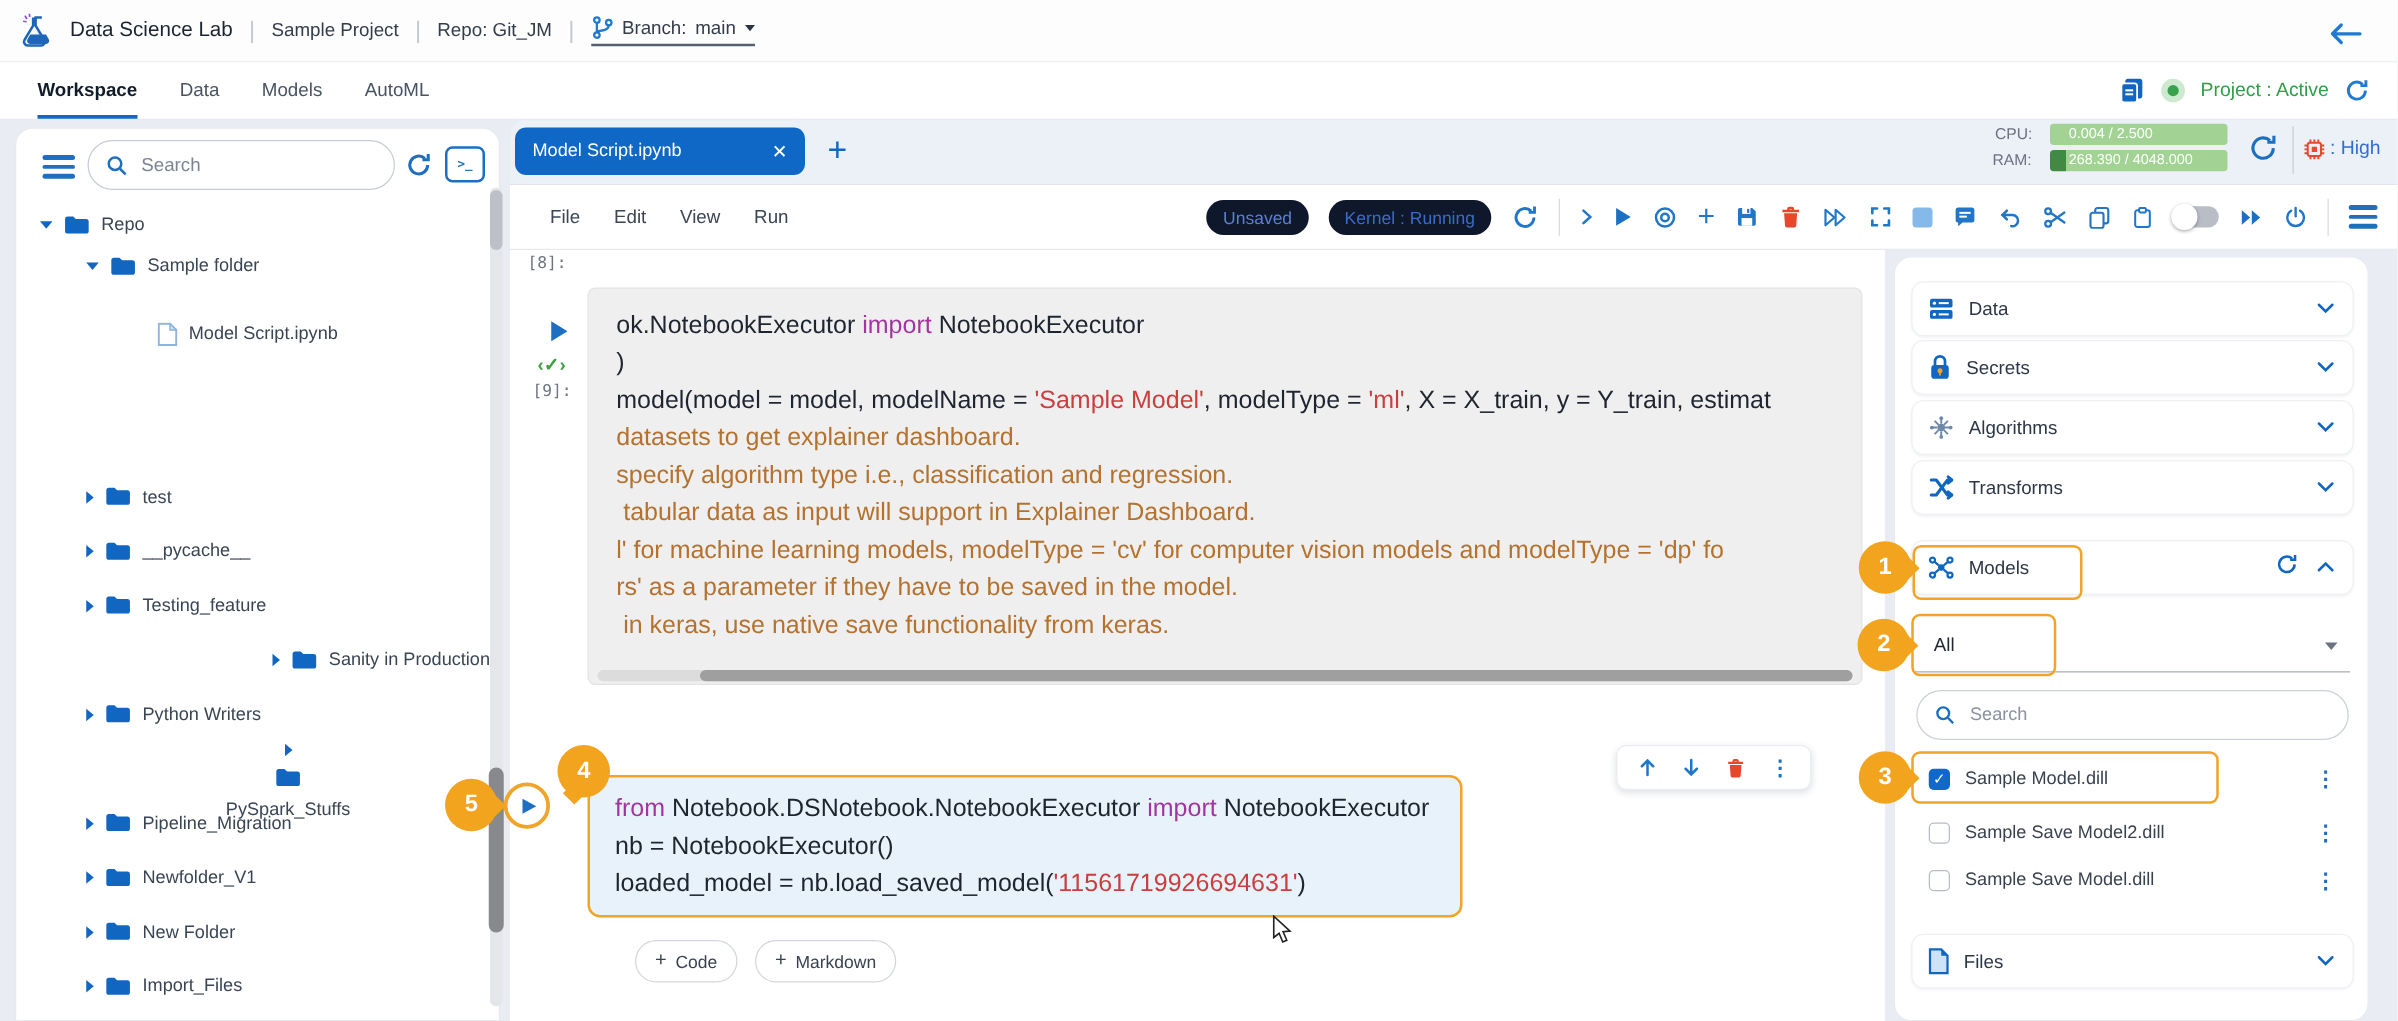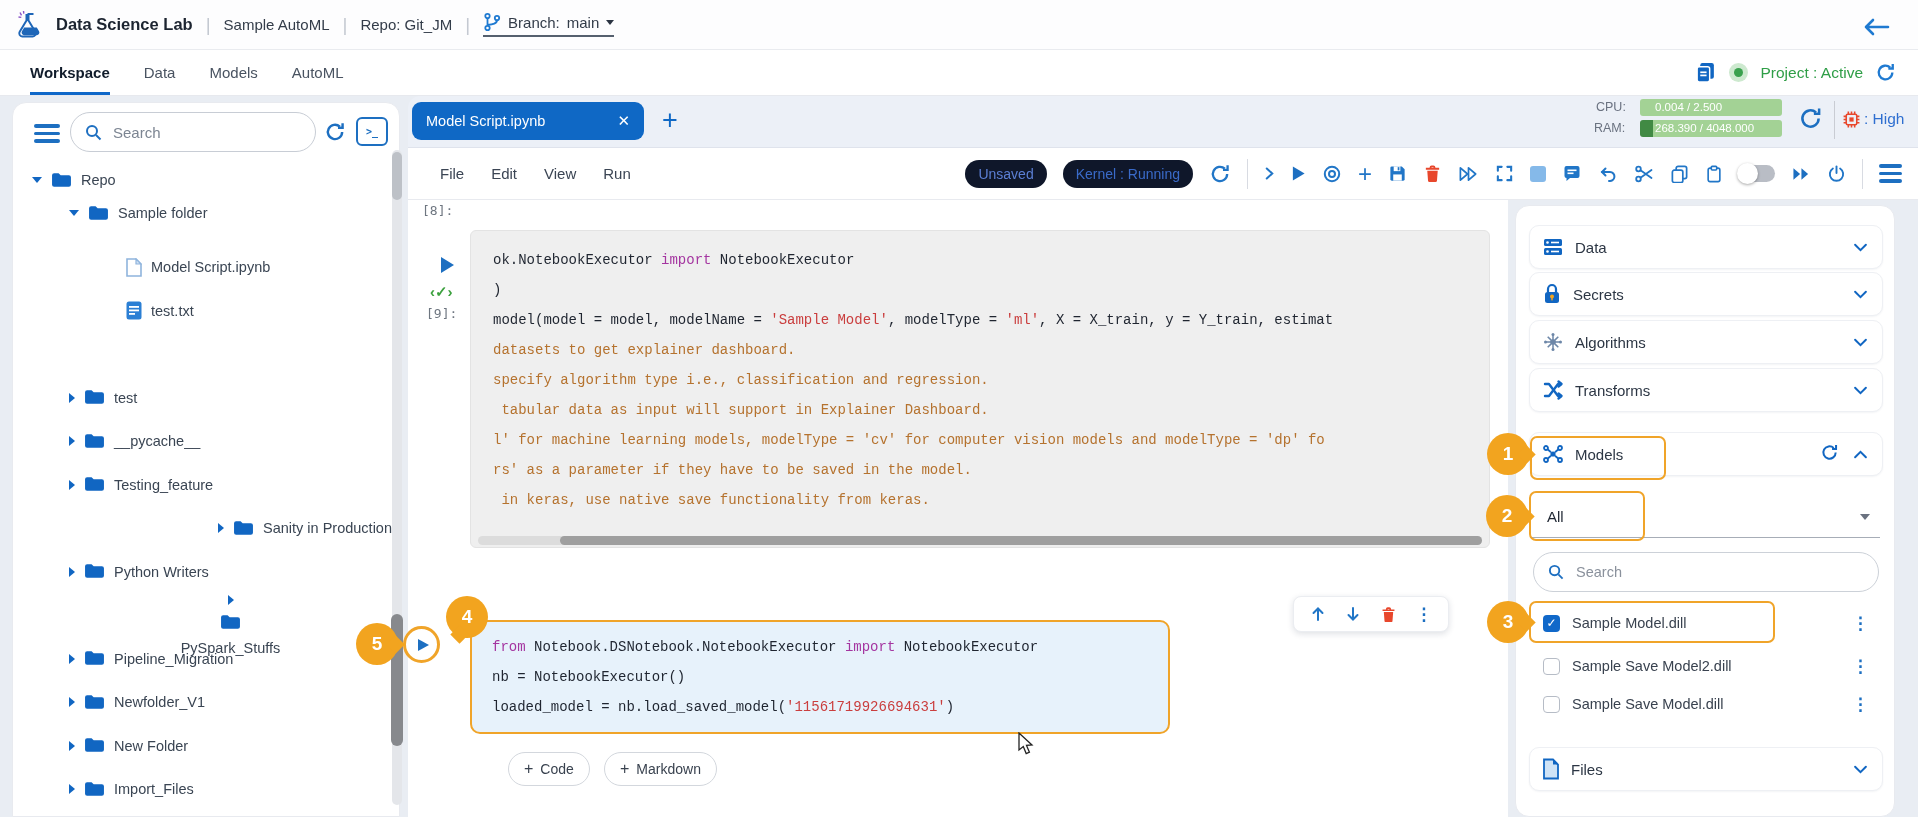--- a/index.html
+++ b/index.html
@@ -3,21 +3,21 @@
 <meta charset="utf-8">
 <style>
   html,body{margin:0;padding:0}
   body{width:1918px;height:817px;position:relative;overflow:hidden;
        font-family:"Liberation Sans",sans-serif;background:#fff}
   .abs{position:absolute}
 
   
   .topbar{left:0;top:0;width:1918px;height:50px;background:#fdfdfe;border-bottom:1px solid #e9ebef;
           display:flex;align-items:center;gap:13px;padding-left:16px;box-sizing:border-box}
-  .app-title{font-size:16.5px;font-weight:bold;color:#1c2430}
+  .app-title{font-size:16.5px;font-weight:normal;color:#1c2430}
   .sep{color:#c4c9d1;font-size:19px;font-weight:300}
   .meta{font-size:15px;color:#333c49}
   .branch-group{display:flex;align-items:center;gap:7px;border-bottom:2px solid #55606e;padding-bottom:3px}
   .dd-caret{width:0;height:0;border-left:4.5px solid transparent;border-right:4.5px solid transparent;border-top:5.5px solid #2b3442}
   .back-arrow{left:1862px;top:16px}
 
   
   .navrow{left:0;top:50px;width:1918px;height:46px;background:#fff;border-bottom:1px solid #e7e9ee;
           display:flex;align-items:center;box-sizing:border-box;padding:0 22px 0 30px}
   #nav-tabs{display:flex;gap:34px;height:100%;align-items:stretch}
@@ -86,21 +86,21 @@
   .toggle i{position:absolute;left:-2px;top:-2px;width:21px;height:21px;background:#fff;border-radius:50%;box-shadow:0 1px 3px rgba(0,0,0,.35)}
   .burger{display:flex;flex-direction:column;gap:4px;width:23px}
   .burger i{height:3.5px;background:#1d6fc1;border-radius:2px}
 
   
   .cells-card{left:408px;top:200px;width:1100px;height:617px;background:#fff}
   .exec-label{font-family:"DejaVu Sans Mono",monospace;font-size:13px;color:#6e7680}
   .code-cell{box-sizing:border-box;overflow:hidden}
   #cell1{left:470px;top:230px;width:1020px;height:318px;background:#efefef;border:1px solid #e3e3e3;border-radius:6px;padding:14px 0 0 22px}
   #cell2{left:470px;top:620px;width:700px;height:114px;background:#e7f2fb;border:2.5px solid #f0a429;border-radius:10px;padding:10px 0 0 20px}
-  .code-line{height:30px;line-height:30px;font-family:Liberation Mono, monospace;font-size:14px;white-space:pre}
+  .code-line{height:30px;line-height:30px;font-family:Liberation Sans, sans-serif;font-size:20px;white-space:pre}
   .tok-c{color:#1f2530}.tok-k{color:#a435a0}.tok-s{color:#ca3e3e}.tok-m{color:#b5722e}
   .htrack{left:478px;top:536px;width:1004px;height:9px;background:#dcdcdc;border-radius:5px}
   .hthumb{left:560px;top:536px;width:922px;height:9px;background:#9f9f9f;border-radius:5px}
   .gutter-play{left:441px;top:257px;width:0;height:0;border-top:8px solid transparent;border-bottom:8px solid transparent;border-left:13px solid #1d6fc1}
   .gutter-check{left:430px;top:283px;color:#3da13f;font-size:15px;font-weight:bold}
   .cell-toolbar{left:1293px;top:596px;width:154px;height:34px;background:#fff;border:1px solid #ebedf1;border-radius:8px;
                 box-shadow:0 2px 6px rgba(30,40,70,.14);display:flex;align-items:center;justify-content:center;gap:19px}
   .kebab{color:#1d6fc1;font-size:17px;font-weight:bold;line-height:1}
   .play-circle{left:403px;top:626px;width:37px;height:37px;border-radius:50%;background:#fff;border:3px solid #f0a429;
                box-sizing:border-box;display:flex;align-items:center;justify-content:center;z-index:6}
@@ -155,21 +155,21 @@
 <div class="abs topbar">
   <span style="display:flex">
     <svg width="27" height="30" viewBox="0 0 27 30">
         <path d="M4 2.5 l1.5 2.8 M2.5 7 l2.8 .4 M7.5 1 l.3 2.6" stroke="#8a56c9" stroke-width="1.4" fill="none"></path>
         <path d="M11.5 4 h6 M12.5 4 v6.5 l6.8 11.3 a3 3 0 0 1-2.6 4.6 H6.3 a3 3 0 0 1-2.6-4.6 L10.5 10.5 V4" fill="none" stroke="#1e66b8" stroke-width="2"></path>
         <path d="M8.2 17.5 h12.6 l2.1 3.6 a2.6 2.6 0 0 1-2.2 4.1 H8.3 a2.6 2.6 0 0 1-2.2-4.1 Z" fill="#1e66b8"></path>
       </svg>
   </span>
   <span class="app-title">Data Science Lab</span>
   <span class="sep">|</span>
-  <span class="meta">Sample AutoML</span>
+  <span class="meta">Sample Project</span>
   <span class="sep">|</span>
   <span class="meta">Repo: Git_JM</span>
   <span class="sep">|</span>
   <span class="branch-group">
     <span style="display:flex">
       <svg width="18" height="20" viewBox="0 0 18 20" fill="none" stroke="#1f7ad1" stroke-width="1.8">
           <circle cx="4.5" cy="4" r="2.2"></circle>
           <circle cx="4.5" cy="16" r="2.2"></circle>
           <circle cx="14" cy="6" r="2.2"></circle>
           <path d="M4.5 6.2 V13.8 M14 8.2 c0 3.5-4 4.2-9.5 4.8"></path>
@@ -260,32 +260,20 @@
     </div>
     <div class="tree-row" style="top: 145px; padding-left: 94px;">
       <span class="caret-ph"></span>
       <span class="tree-icon">
         <svg width="16" height="19" viewBox="0 0 16 19">
           <path d="M1 1 h9 l5 5 v12 H1 Z" fill="#fff" stroke="#8fb4dd" stroke-width="1.6"></path>
           <path d="M10 1 l5 5 h-5 Z" fill="#cfe0f2" stroke="#8fb4dd" stroke-width="1.2"></path>
         </svg>
       </span>
       <span>Model Script.ipynb</span>
-    </div>
-    <div class="tree-row" style="top: 188.5px; padding-left: 94px;">
-      <span class="caret-ph"></span>
-      <span class="tree-icon">
-        <svg width="16" height="19" viewBox="0 0 16 19">
-          <rect x="0.5" y="0.5" width="15" height="18" rx="2.5" fill="#2b7fd4"></rect>
-          <rect x="3" y="5" width="10" height="1.8" fill="#fff"></rect>
-          <rect x="3" y="8.5" width="10" height="1.8" fill="#fff"></rect>
-          <rect x="3" y="12" width="6" height="1.8" fill="#fff"></rect>
-        </svg>
-      </span>
-      <span>test.txt</span>
     </div>
     <div class="tree-row" style="top: 275.5px; padding-left: 57px;">
       <span class="caret-right"></span>
       <span class="tree-icon">
         <svg width="21" height="17" viewBox="0 0 20 16">
           <path d="M1 3 q0-2 2-2 h4.2 l2 2 H17 q2 0 2 2 v7 q0 2-2 2 H3 q-2 0-2-2 Z" fill="#1166c2"></path>
         </svg>
       </span>
       <span>test</span>
     </div>

